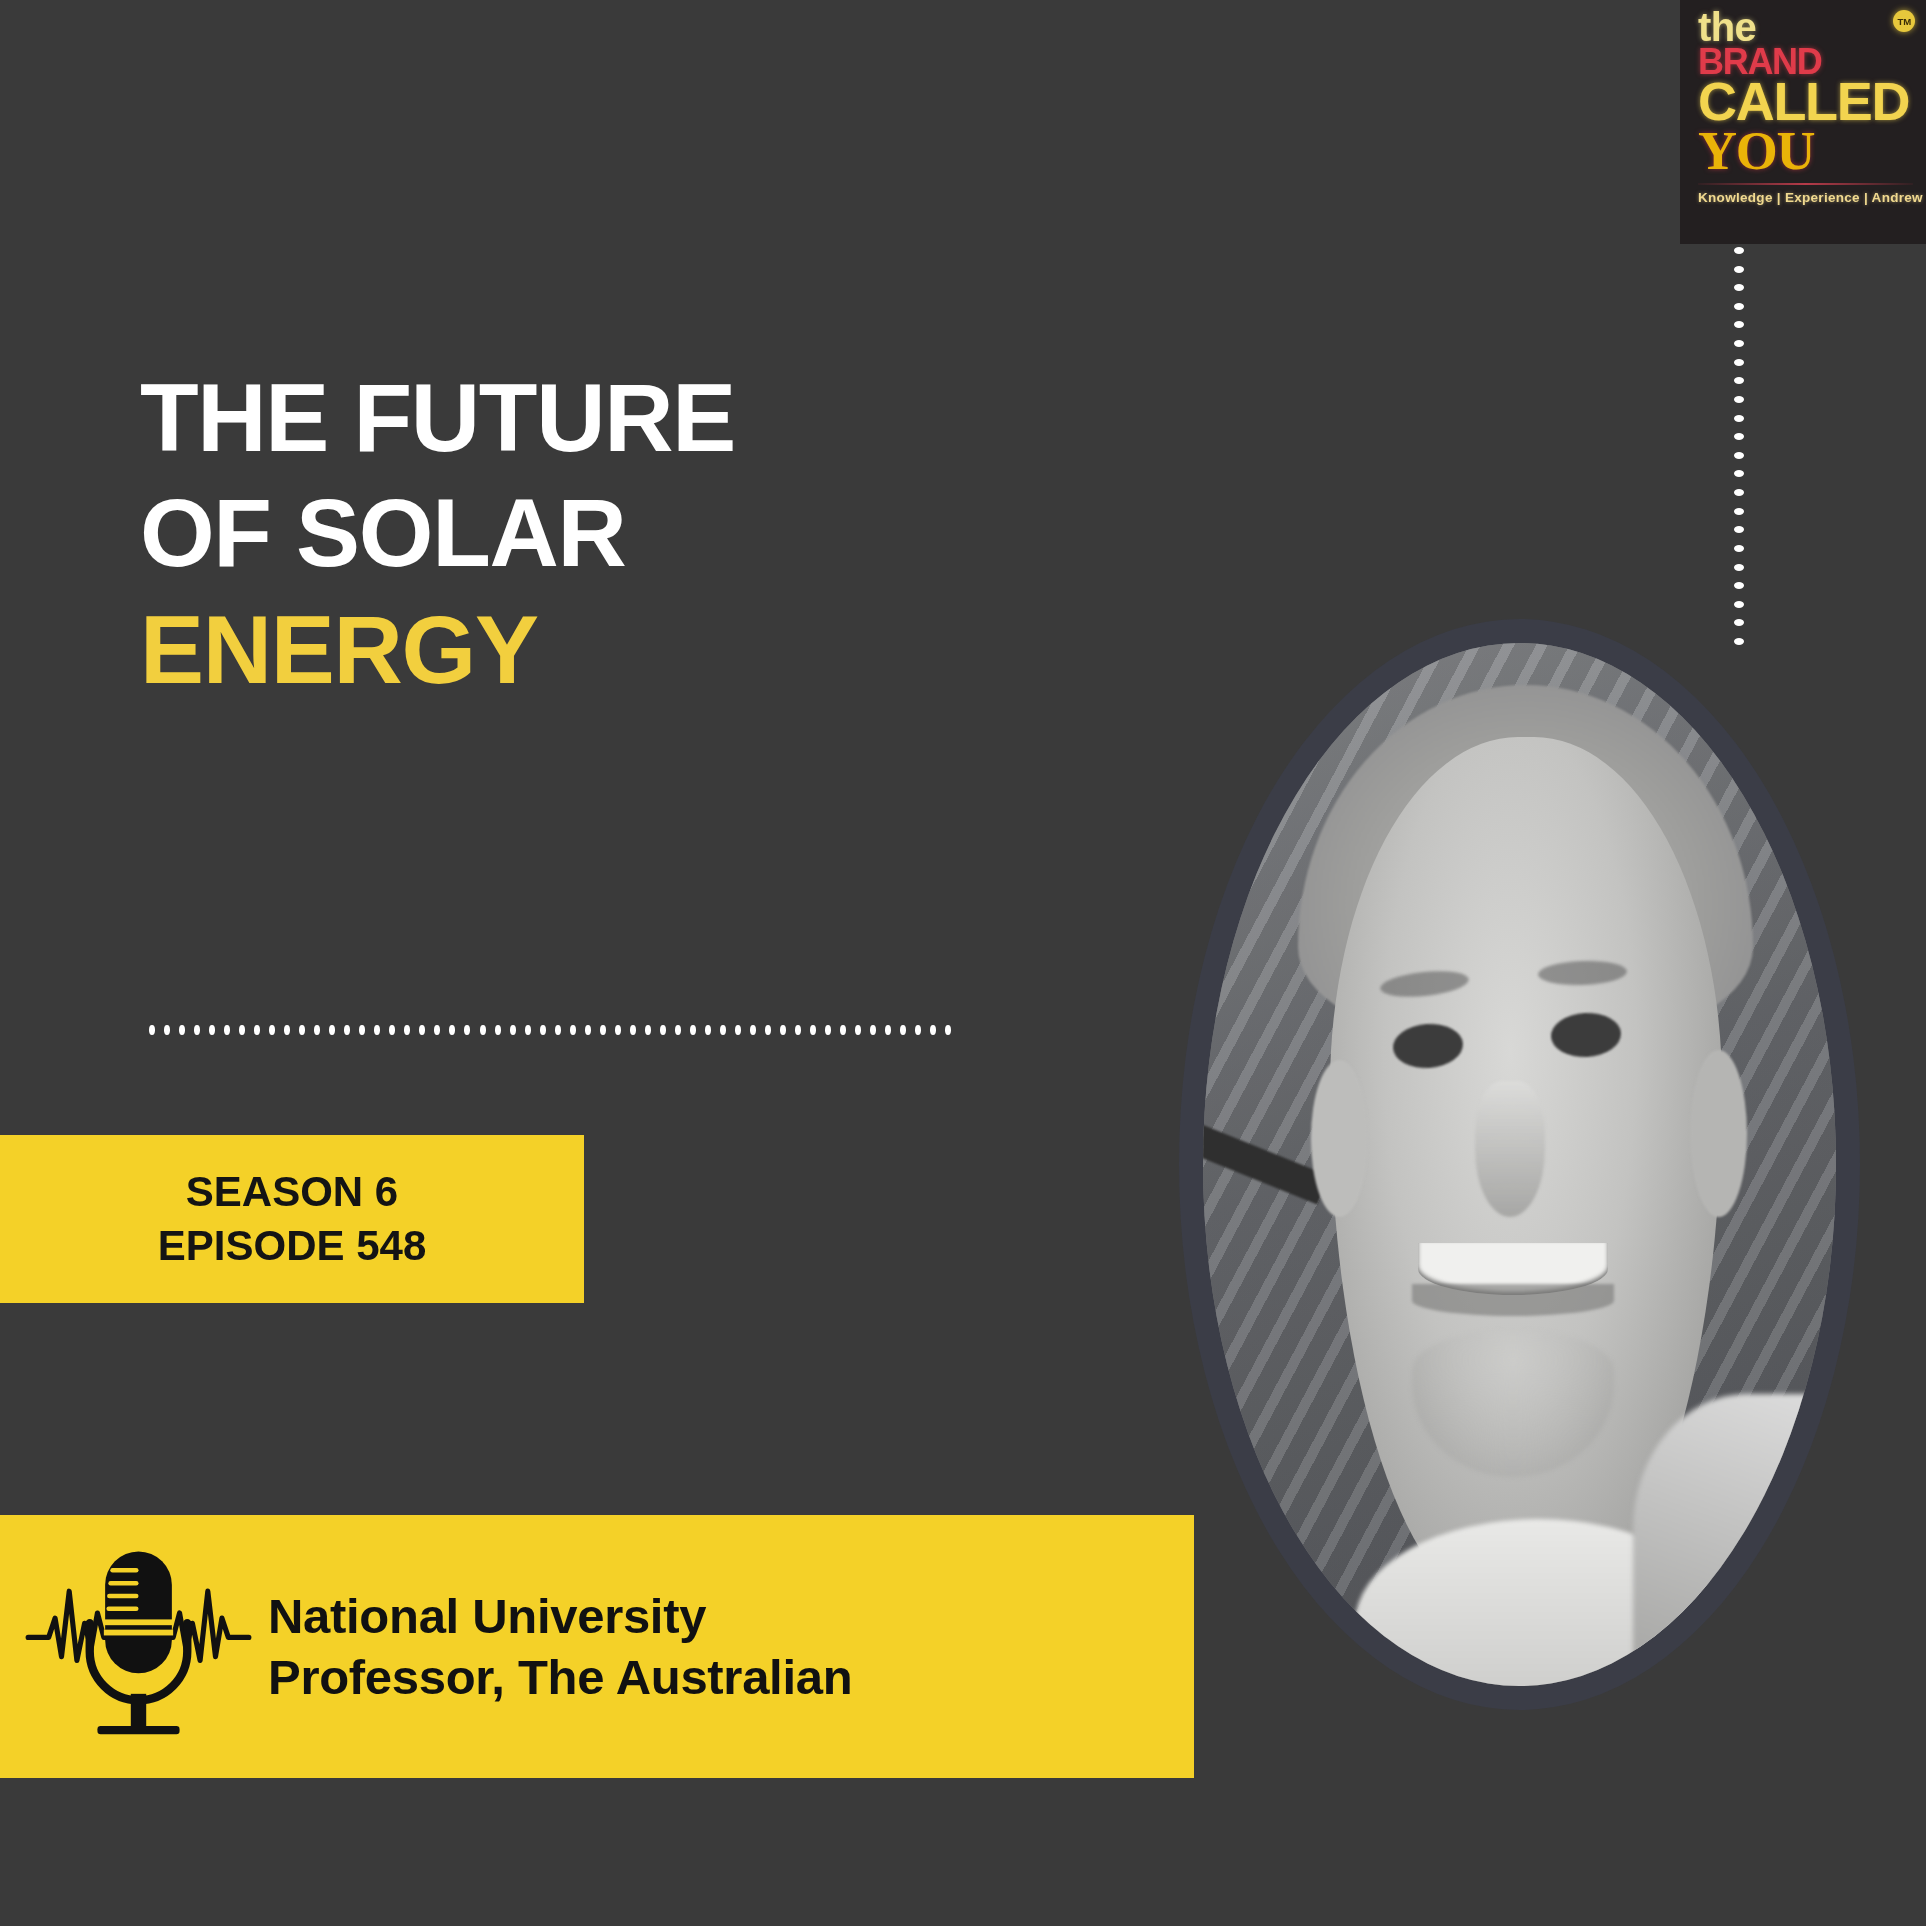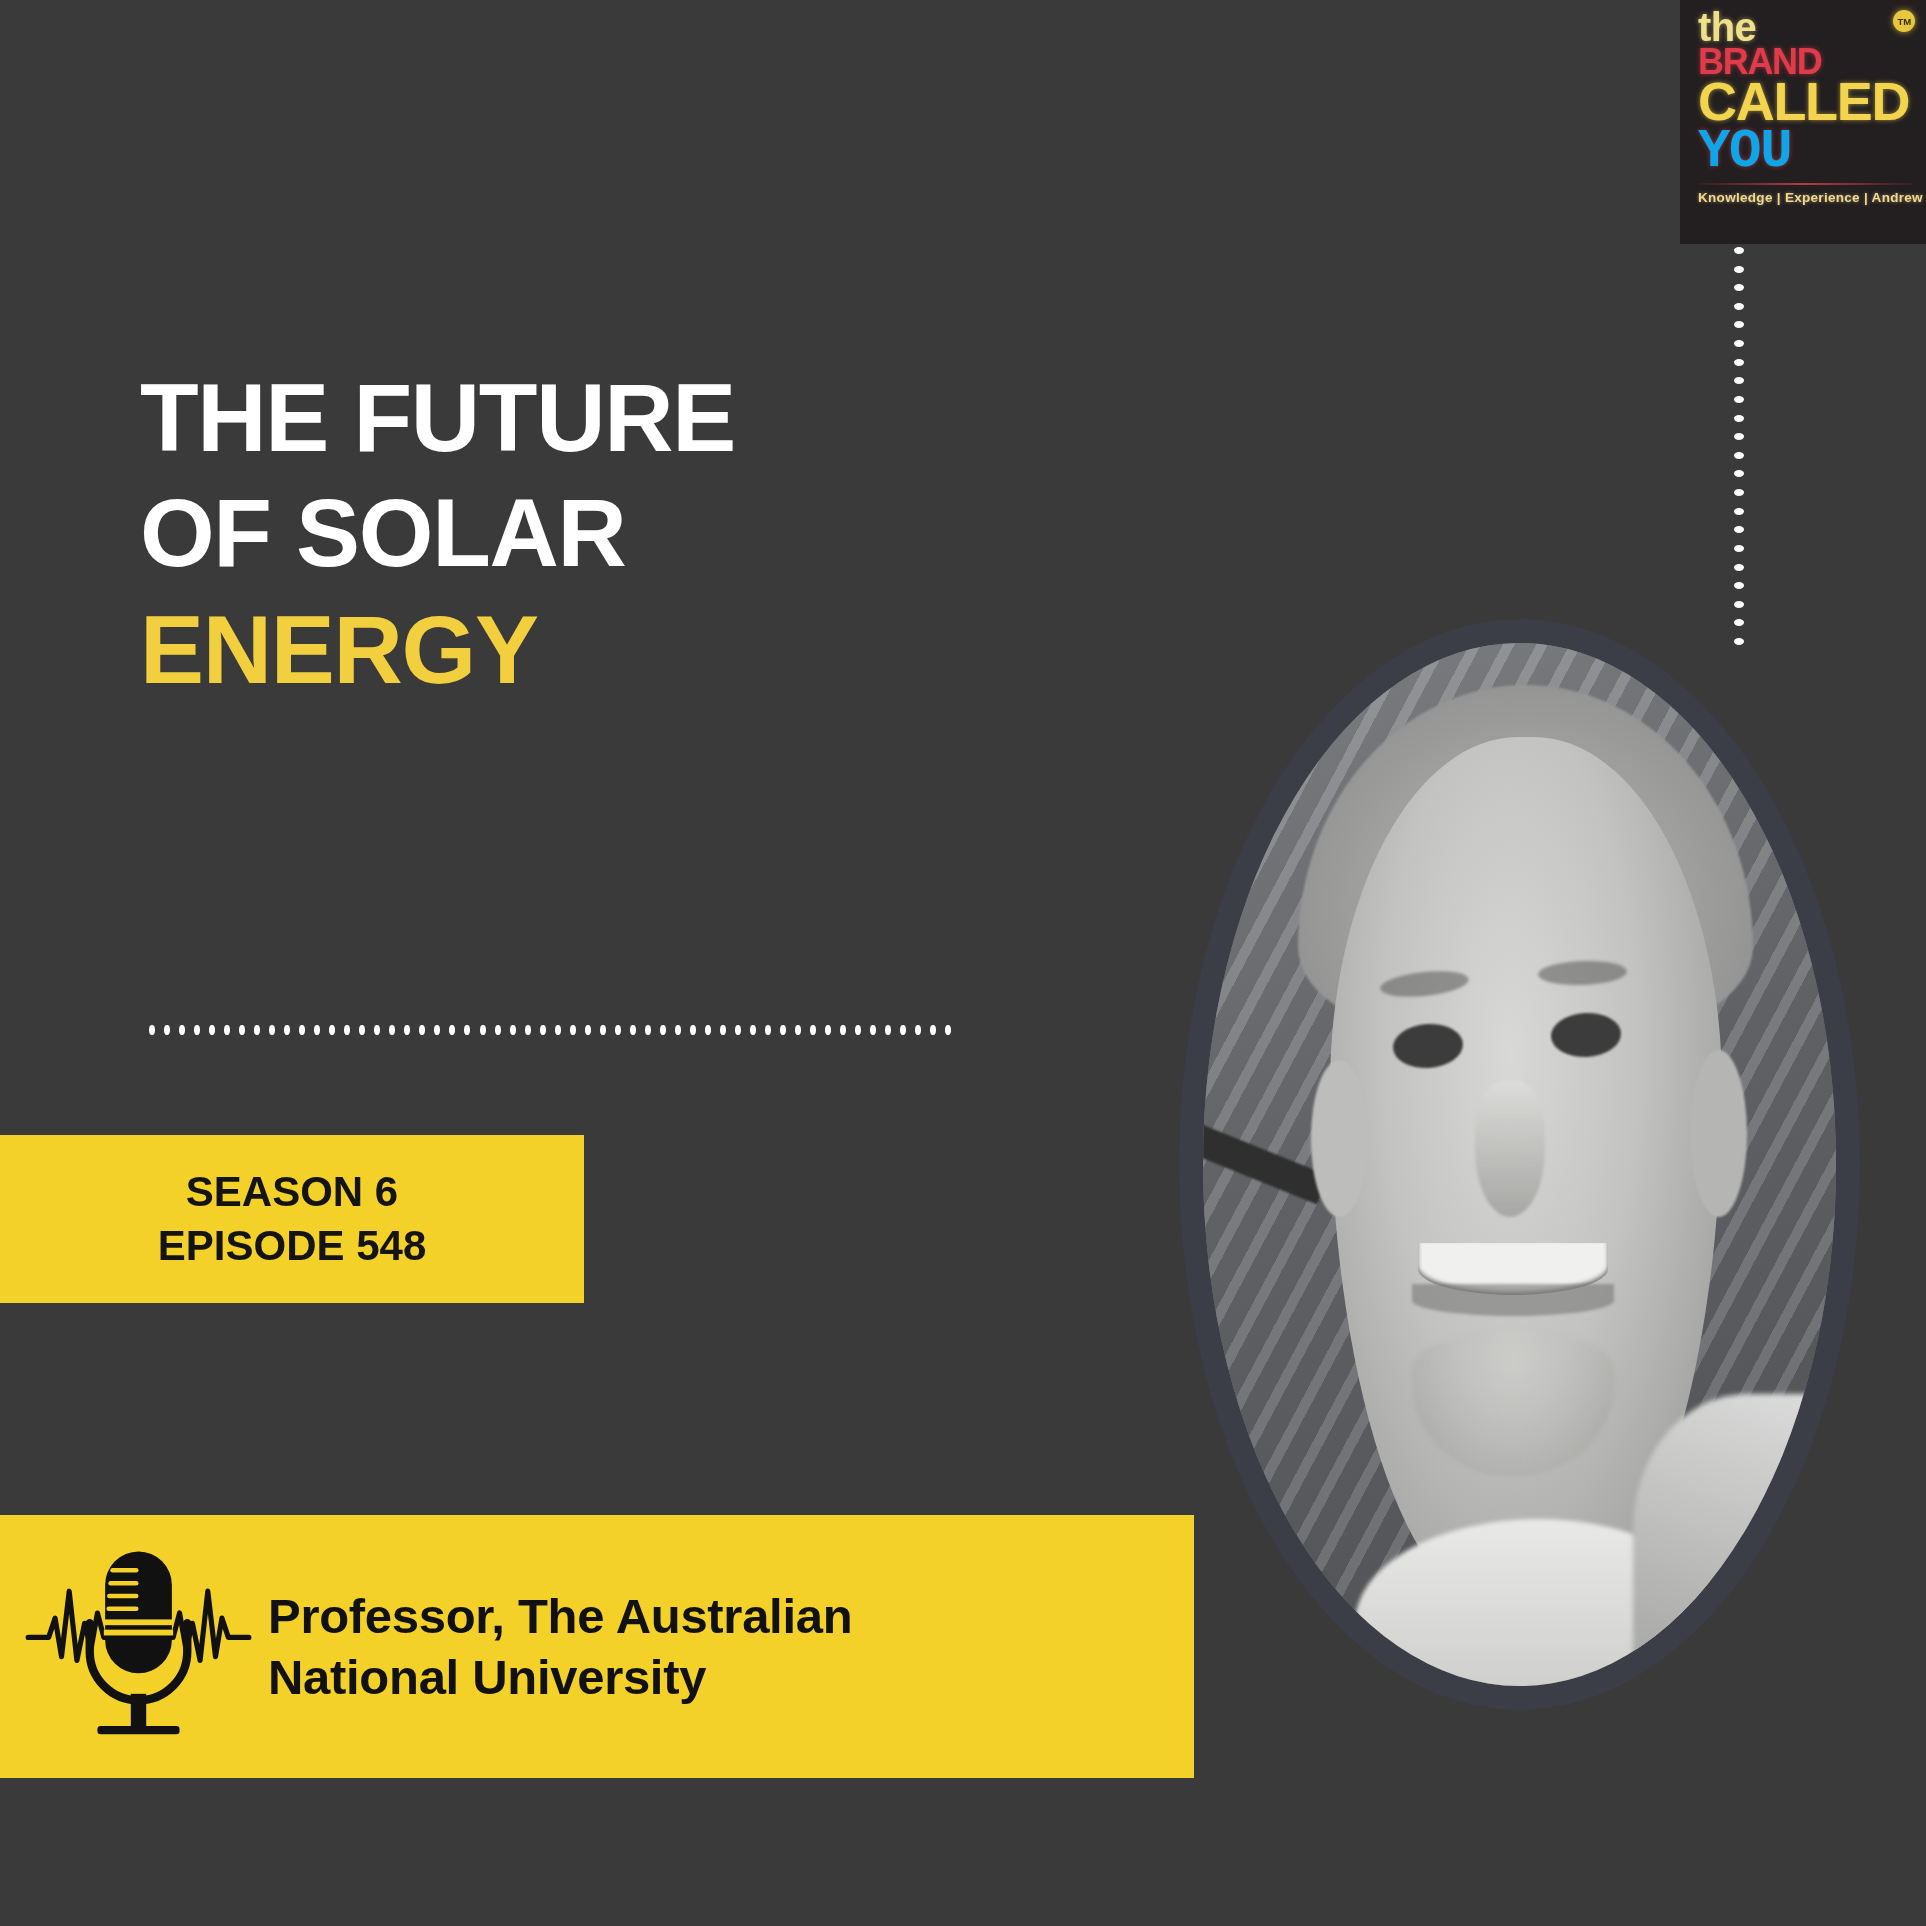--- a/index.html
+++ b/index.html
@@ -51,25 +51,25 @@
   #brand-logo .lg-called {
     font-family: "Liberation Sans", sans-serif;
     font-weight: 700;
     font-size: 54px;
     line-height: 0.92;
     color: #f2d44f;
     letter-spacing: -1.3px;
     text-shadow: 0 0 5.8px rgba(242,212,79,.6);
   }
   #brand-logo .lg-you {
-    font-family: Liberation Mono, monospace;
+    font-family: Liberation Serif, serif;
     font-weight: 700;
     font-size: 54px;
     line-height: 0.92;
-    color: #0ea5e9;
+    color: #eab308;
     letter-spacing: -1.3px;
     text-shadow: 0 0 5.8px rgba(224,59,74,.6);
   }
   #brand-logo .lg-rule {
     margin-top: 6.4px;
     height: 1.3px;
     width: 100%;
     background: linear-gradient(90deg, rgba(150,40,55,.1), rgba(190,60,75,.95), rgba(150,40,55,.1));
   }
   #brand-logo .lg-tag {
@@ -524,19 +524,19 @@
       <rect x="126" y="122" width="108" height="9" fill="#f4d128"></rect>
       <rect x="126" y="138" width="108" height="9" fill="#f4d128"></rect>
 
       <path d="M104 128 L104 172 A76 76 0 0 0 256 172 L256 128" fill="none" stroke="#111111" stroke-width="13" stroke-linecap="round"></path>
 
       <rect x="168" y="238" width="24" height="52" fill="#111111"></rect>
 
       <rect x="116" y="288" width="128" height="13" rx="5" fill="#111111"></rect>
     </svg>
     <div id="guest-text">
+      <span class="gline">National University</span>
       <span class="gline">Professor, The Australian</span>
-      <span class="gline">National University</span>
     </div>
   </div>
 
 </div>
 
 
 </body></html>

